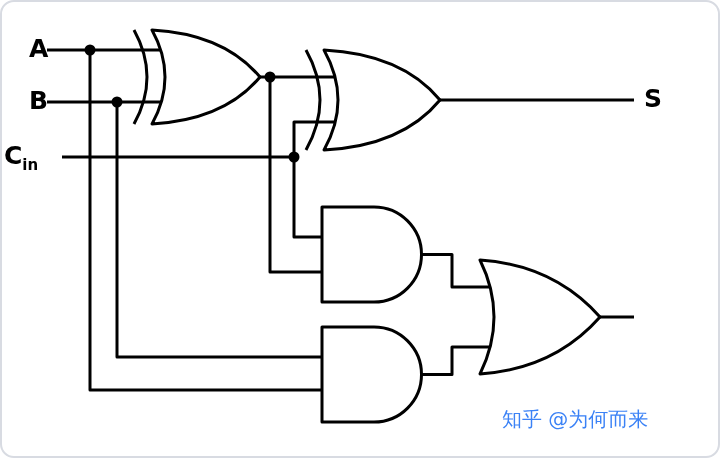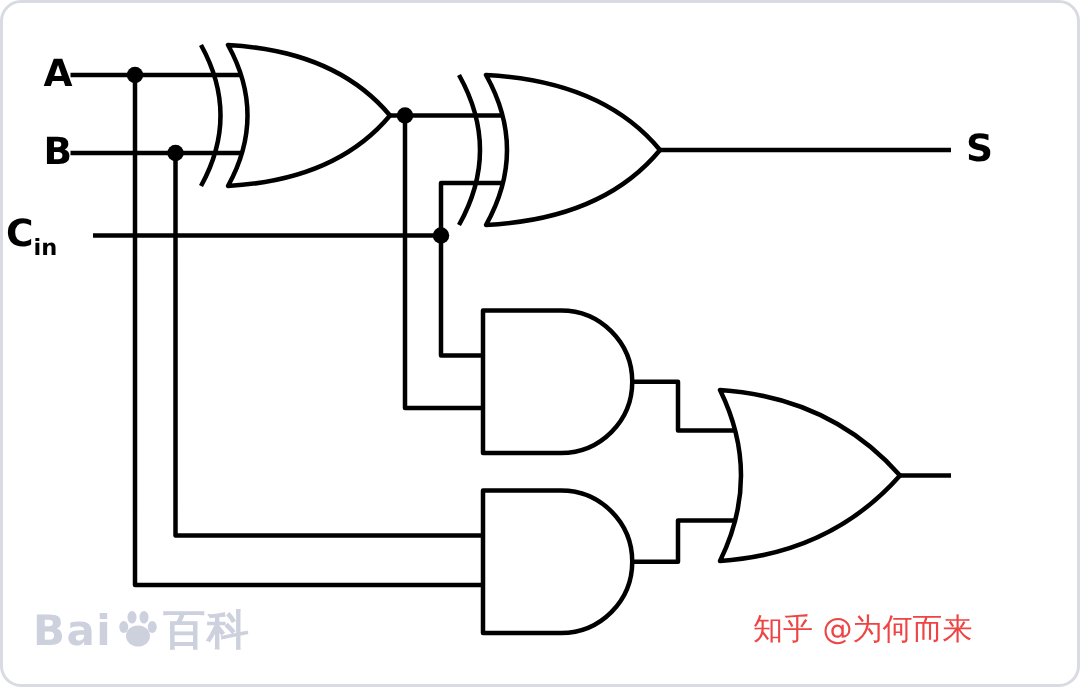--- a/index.html
+++ b/index.html
@@ -8,21 +8,21 @@
     border:2px solid #d8dbe2;border-radius:14px;background:#ffffff;
     overflow:hidden;font-family:"DejaVu Sans",sans-serif;
   }
   .schematic{position:absolute;left:0;top:0;}
   .pin-label{position:absolute;font-weight:bold;font-size:25px;color:#000;line-height:1.1;}
   .pin-label sub{font-size:15px;font-weight:bold;}
   .wm-baidu{
     position:absolute;left:20px;top:399px;display:flex;align-items:center;gap:2px;
     font-weight:bold;font-size:28px;color:#ccd1dd;letter-spacing:1px;user-select:none;
   }
-  .wm-zhihu{position:absolute;left:500px;top:404px;font-size:20px;color:#ef4444;user-select:none;}
+  .wm-zhihu{position:absolute;left:500px;top:404px;font-size:20px;color:#3b82f6;user-select:none;}
 </style>
 </head>
 <body>
 
 <div class="canvas">
 
   <svg class="schematic" width="720" height="458" viewBox="0 0 720 458" fill="none" stroke="#000000" stroke-width="3" stroke-linejoin="round">
 
     <g>
       <path d="M45 48 H170"></path>
@@ -77,29 +77,18 @@
 
   <div class="pin-label" style="left:2px;top:140px;">
     <span>C</span><sub>in</sub>
   </div>
 
   <div class="pin-label" style="left:642px;top:83px;">
     <span>S</span>
   </div>
 
 
-  <div class="wm-baidu">
-    <span>Bai</span>
-    <svg width="30" height="30" viewBox="0 0 30 30" fill="#ccd1dd">
-      <ellipse cx="15" cy="19" rx="8" ry="7"></ellipse>
-      <ellipse cx="5.5" cy="13" rx="3" ry="4"></ellipse>
-      <ellipse cx="11" cy="6.5" rx="3" ry="4.2"></ellipse>
-      <ellipse cx="19" cy="6.5" rx="3" ry="4.2"></ellipse>
-      <ellipse cx="24.5" cy="13" rx="3" ry="4"></ellipse>
-    </svg>
-    <span>百科</span>
-  </div>
 
   <div class="wm-zhihu">
     <span>知乎 @为何而来</span>
   </div>
 
 </div>
 
 </body></html>

